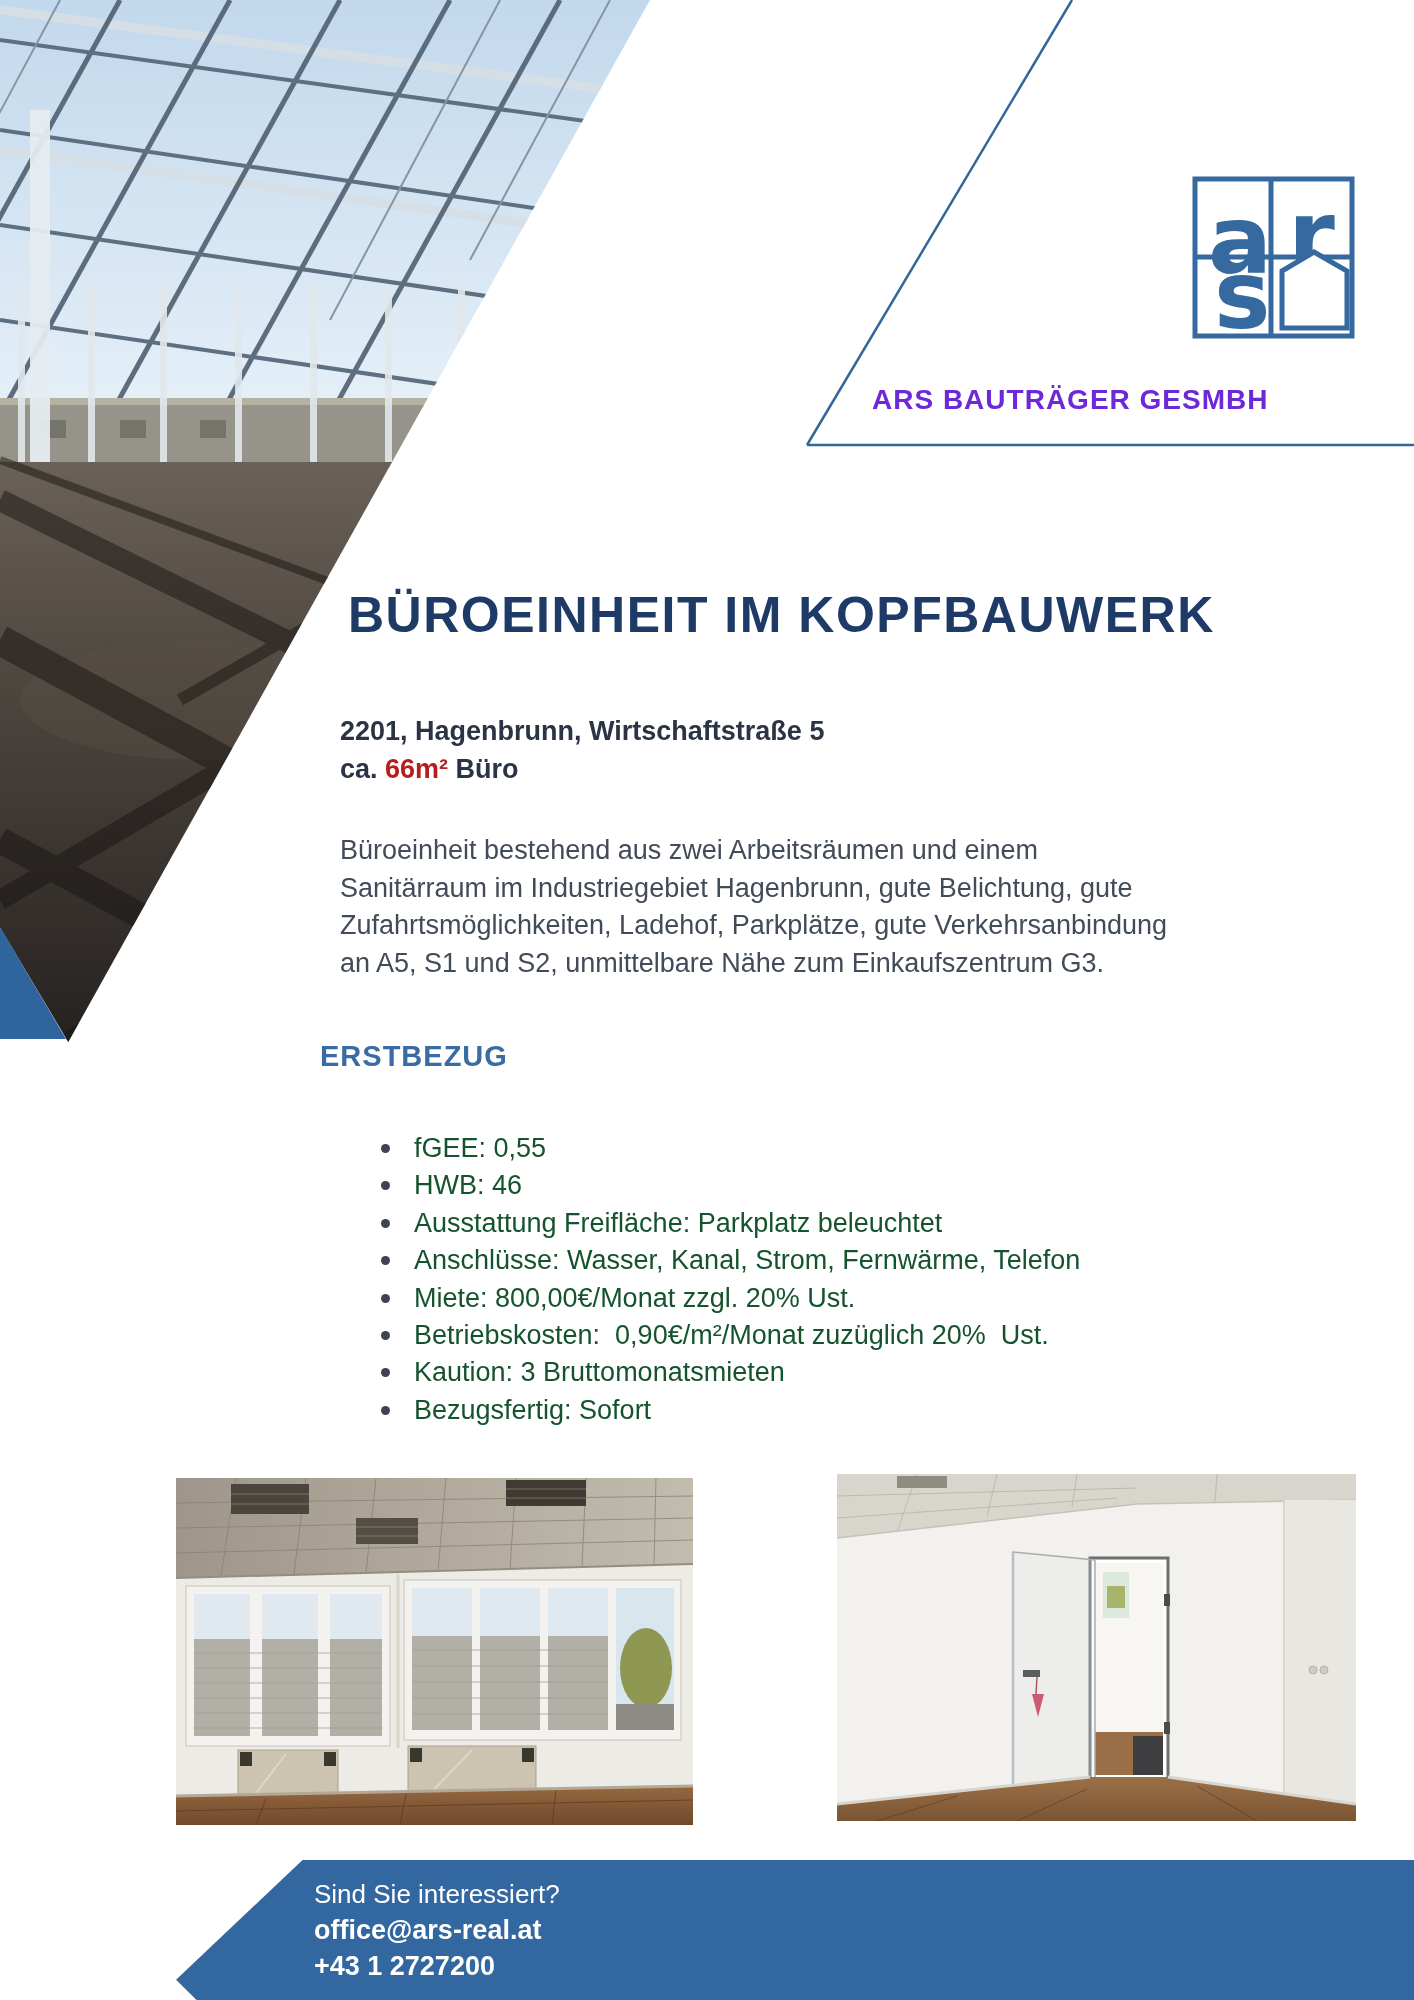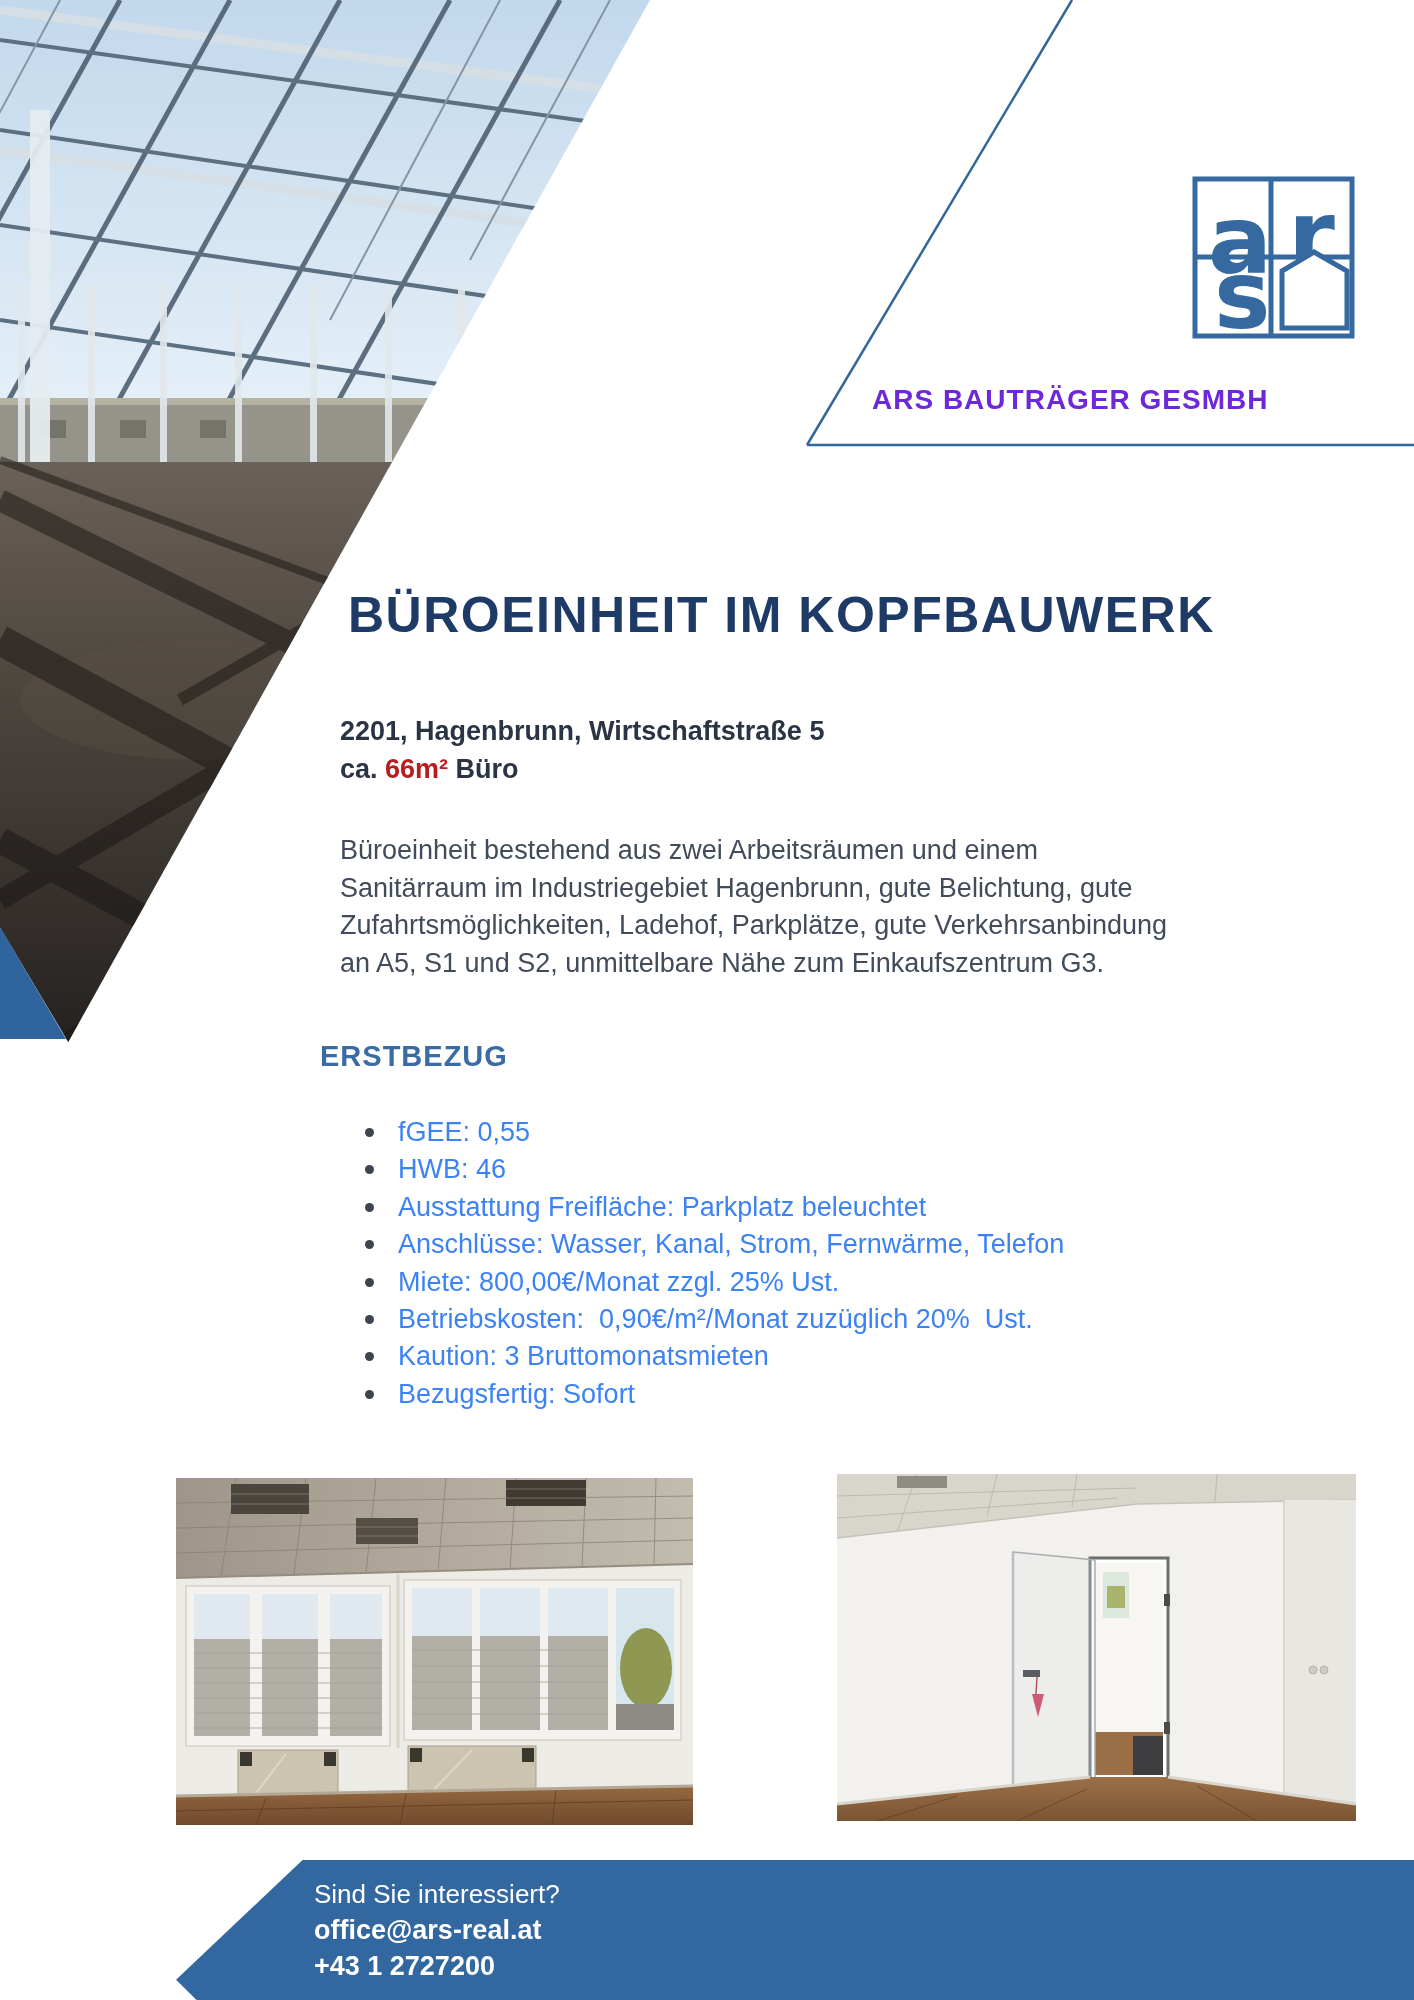--- a/index.html
+++ b/index.html
@@ -43,22 +43,22 @@
   .description{
     position:absolute;left:340px;top:832px;width:835px;
     font-size:27px;line-height:37.5px;color:#414b59;
   }
   .status-heading{
     position:absolute;left:320px;top:1040px;
     font-size:29px;font-weight:bold;letter-spacing:1px;color:#3a6ba3;
   }
   .details-list{
     position:absolute;left:340px;top:1114px;width:1000px;
-    margin:0;padding:0;list-style:none;
-    font-size:27px;line-height:37.4px;color:#3b82f6;
+    margin:16px;padding:0;list-style:none;
+    font-size:27px;line-height:37.4px;color:#14532d;
   }
   .details-list li{position:relative;padding-left:58px;white-space:pre-wrap;}
   .details-list li::before{
     content:"";position:absolute;left:25px;top:14px;
     width:9px;height:9px;border-radius:50%;background:#3c4450;
   }
   
   .photo-office1{position:absolute;left:176px;top:1478px;width:517px;height:347px;}
   .photo-office2{position:absolute;left:837px;top:1474px;width:519px;height:347px;}
   .photo-office1 svg,.photo-office2 svg{display:block;width:100%;height:100%;}
@@ -186,21 +186,21 @@
   <ul class="details-list">
 
       <li><span>fGEE: 0,55</span></li>
 
       <li><span>HWB: 46</span></li>
 
       <li><span>Ausstattung Freifläche: Parkplatz beleuchtet</span></li>
 
       <li><span>Anschlüsse: Wasser, Kanal, Strom, Fernwärme, Telefon</span></li>
 
-      <li><span>Miete: 800,00€/Monat zzgl. 25% Ust.</span></li>
+      <li><span>Miete: 800,00€/Monat zzgl. 20% Ust.</span></li>
 
       <li><span>Betriebskosten:  0,90€/m²/Monat zuzüglich 20%  Ust.</span></li>
 
       <li><span>Kaution: 3 Bruttomonatsmieten</span></li>
 
       <li><span>Bezugsfertig: Sofort</span></li>
     </ul>
 
   <div class="photo-office1">
     <svg viewBox="0 0 517 347">

